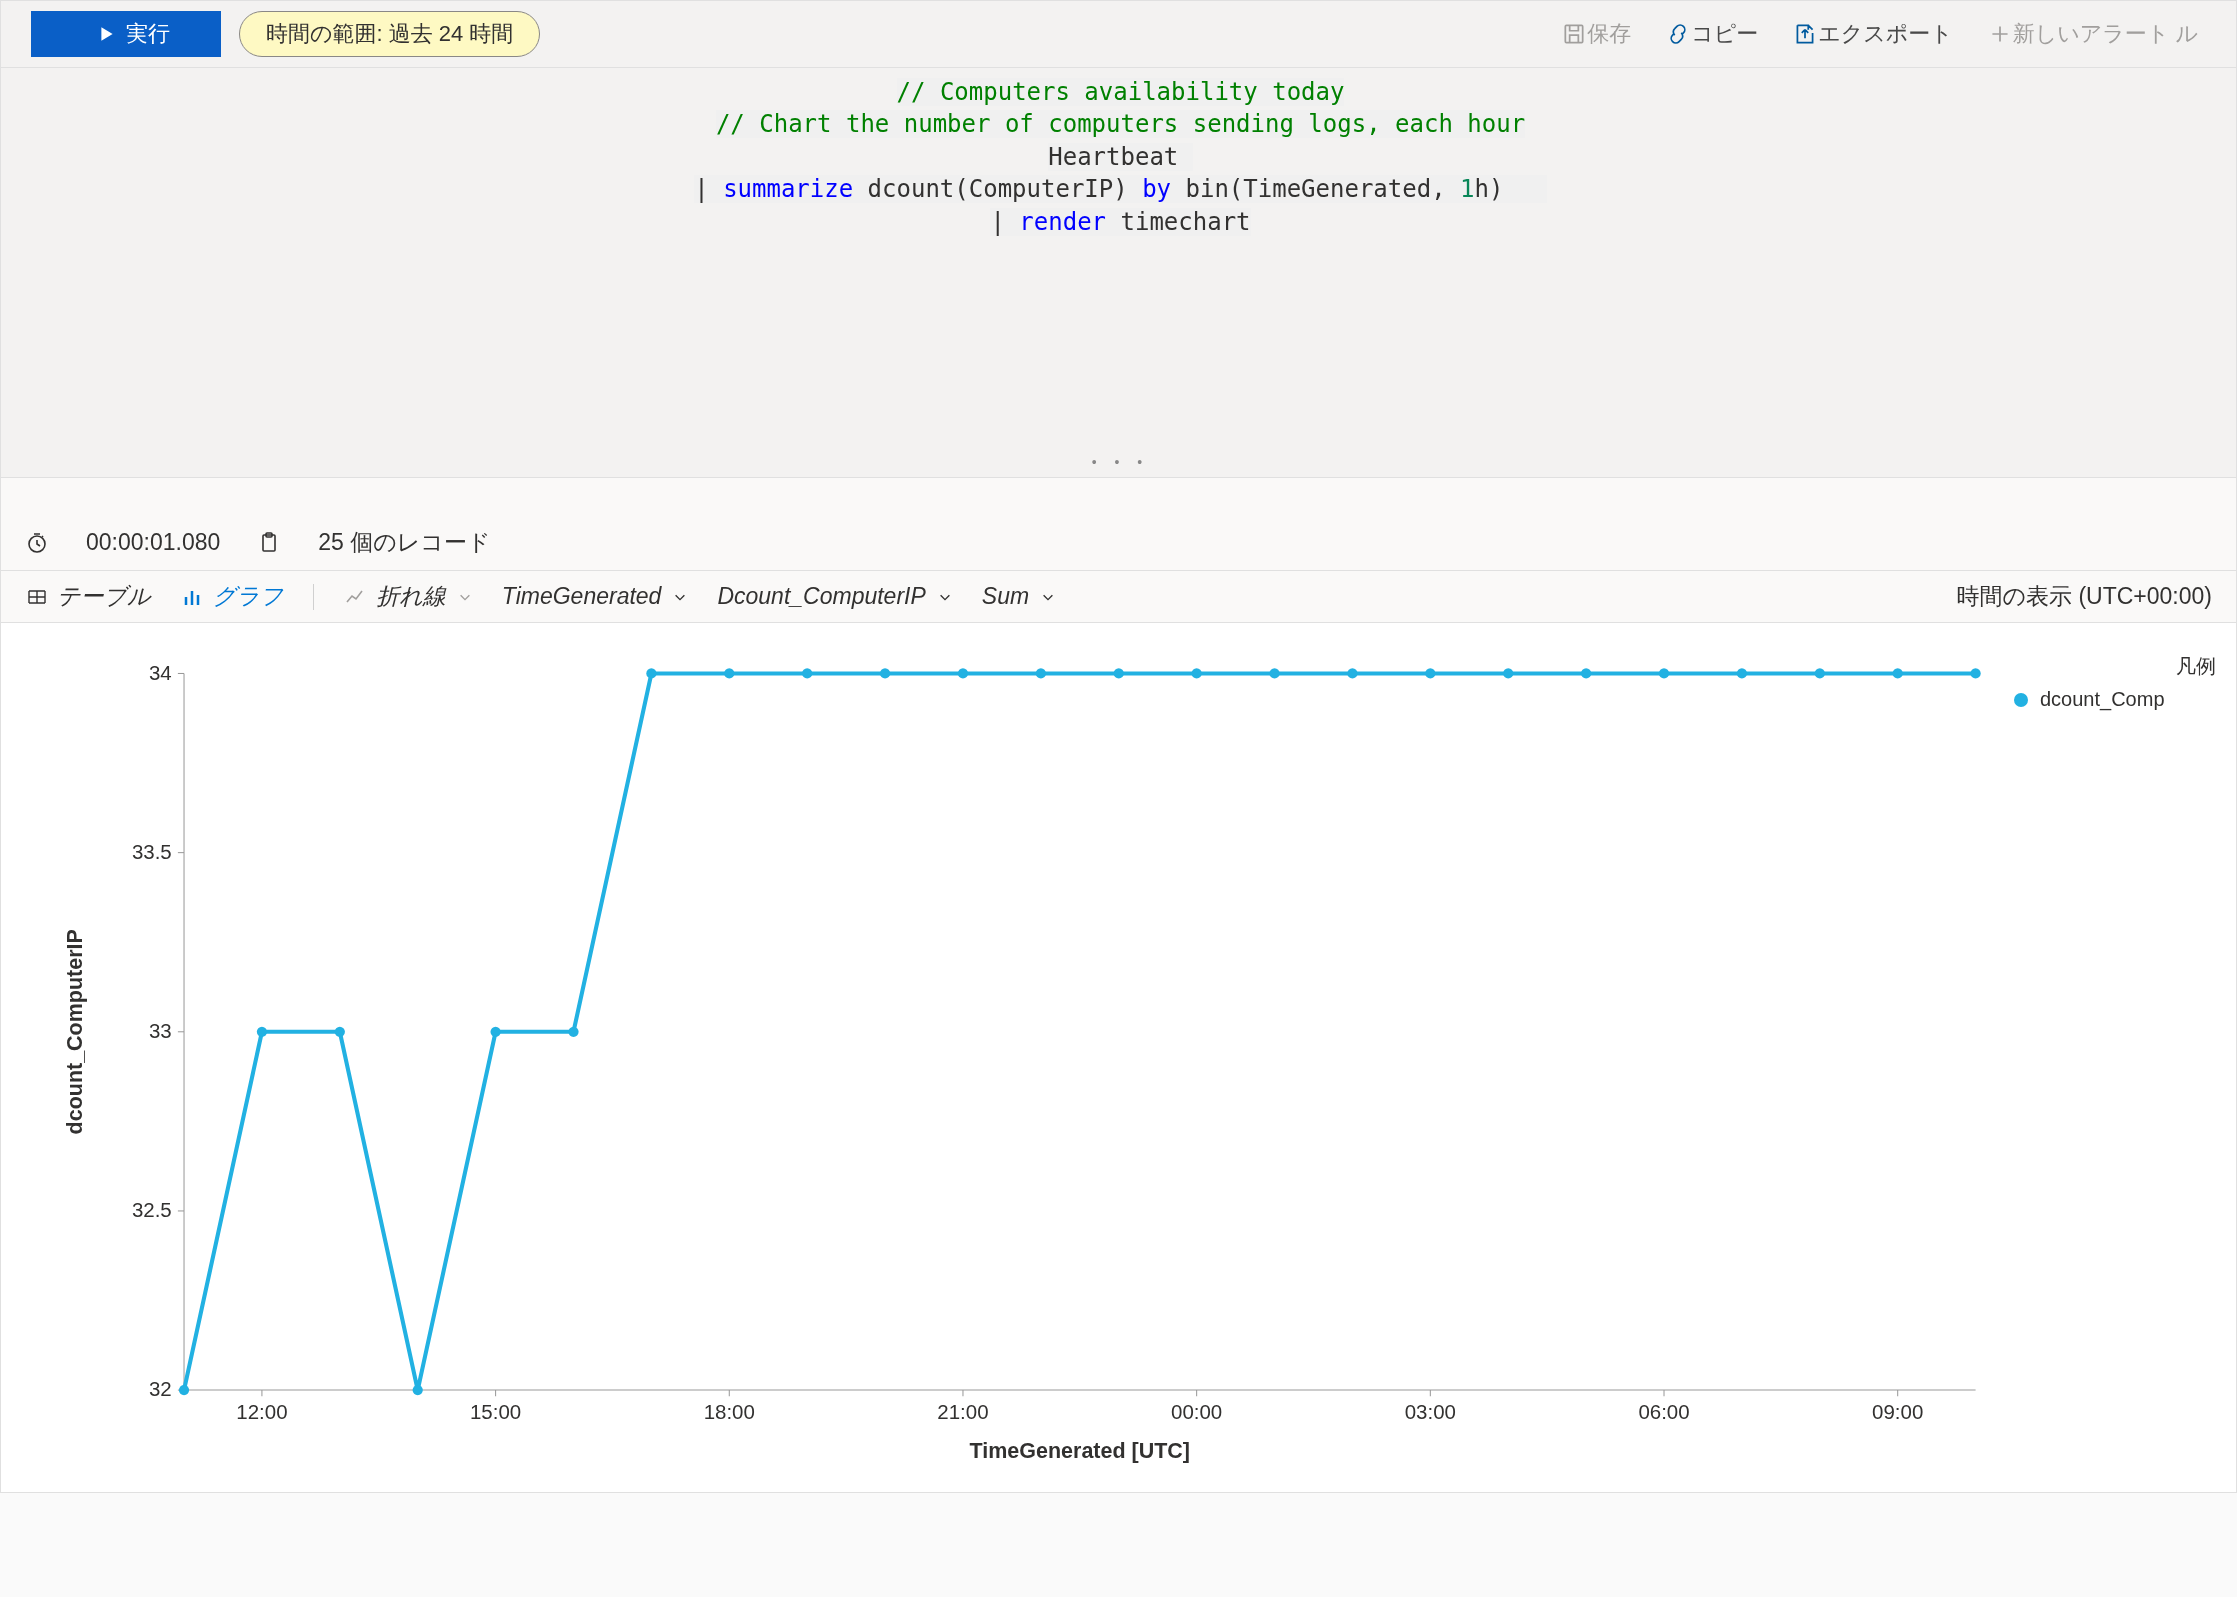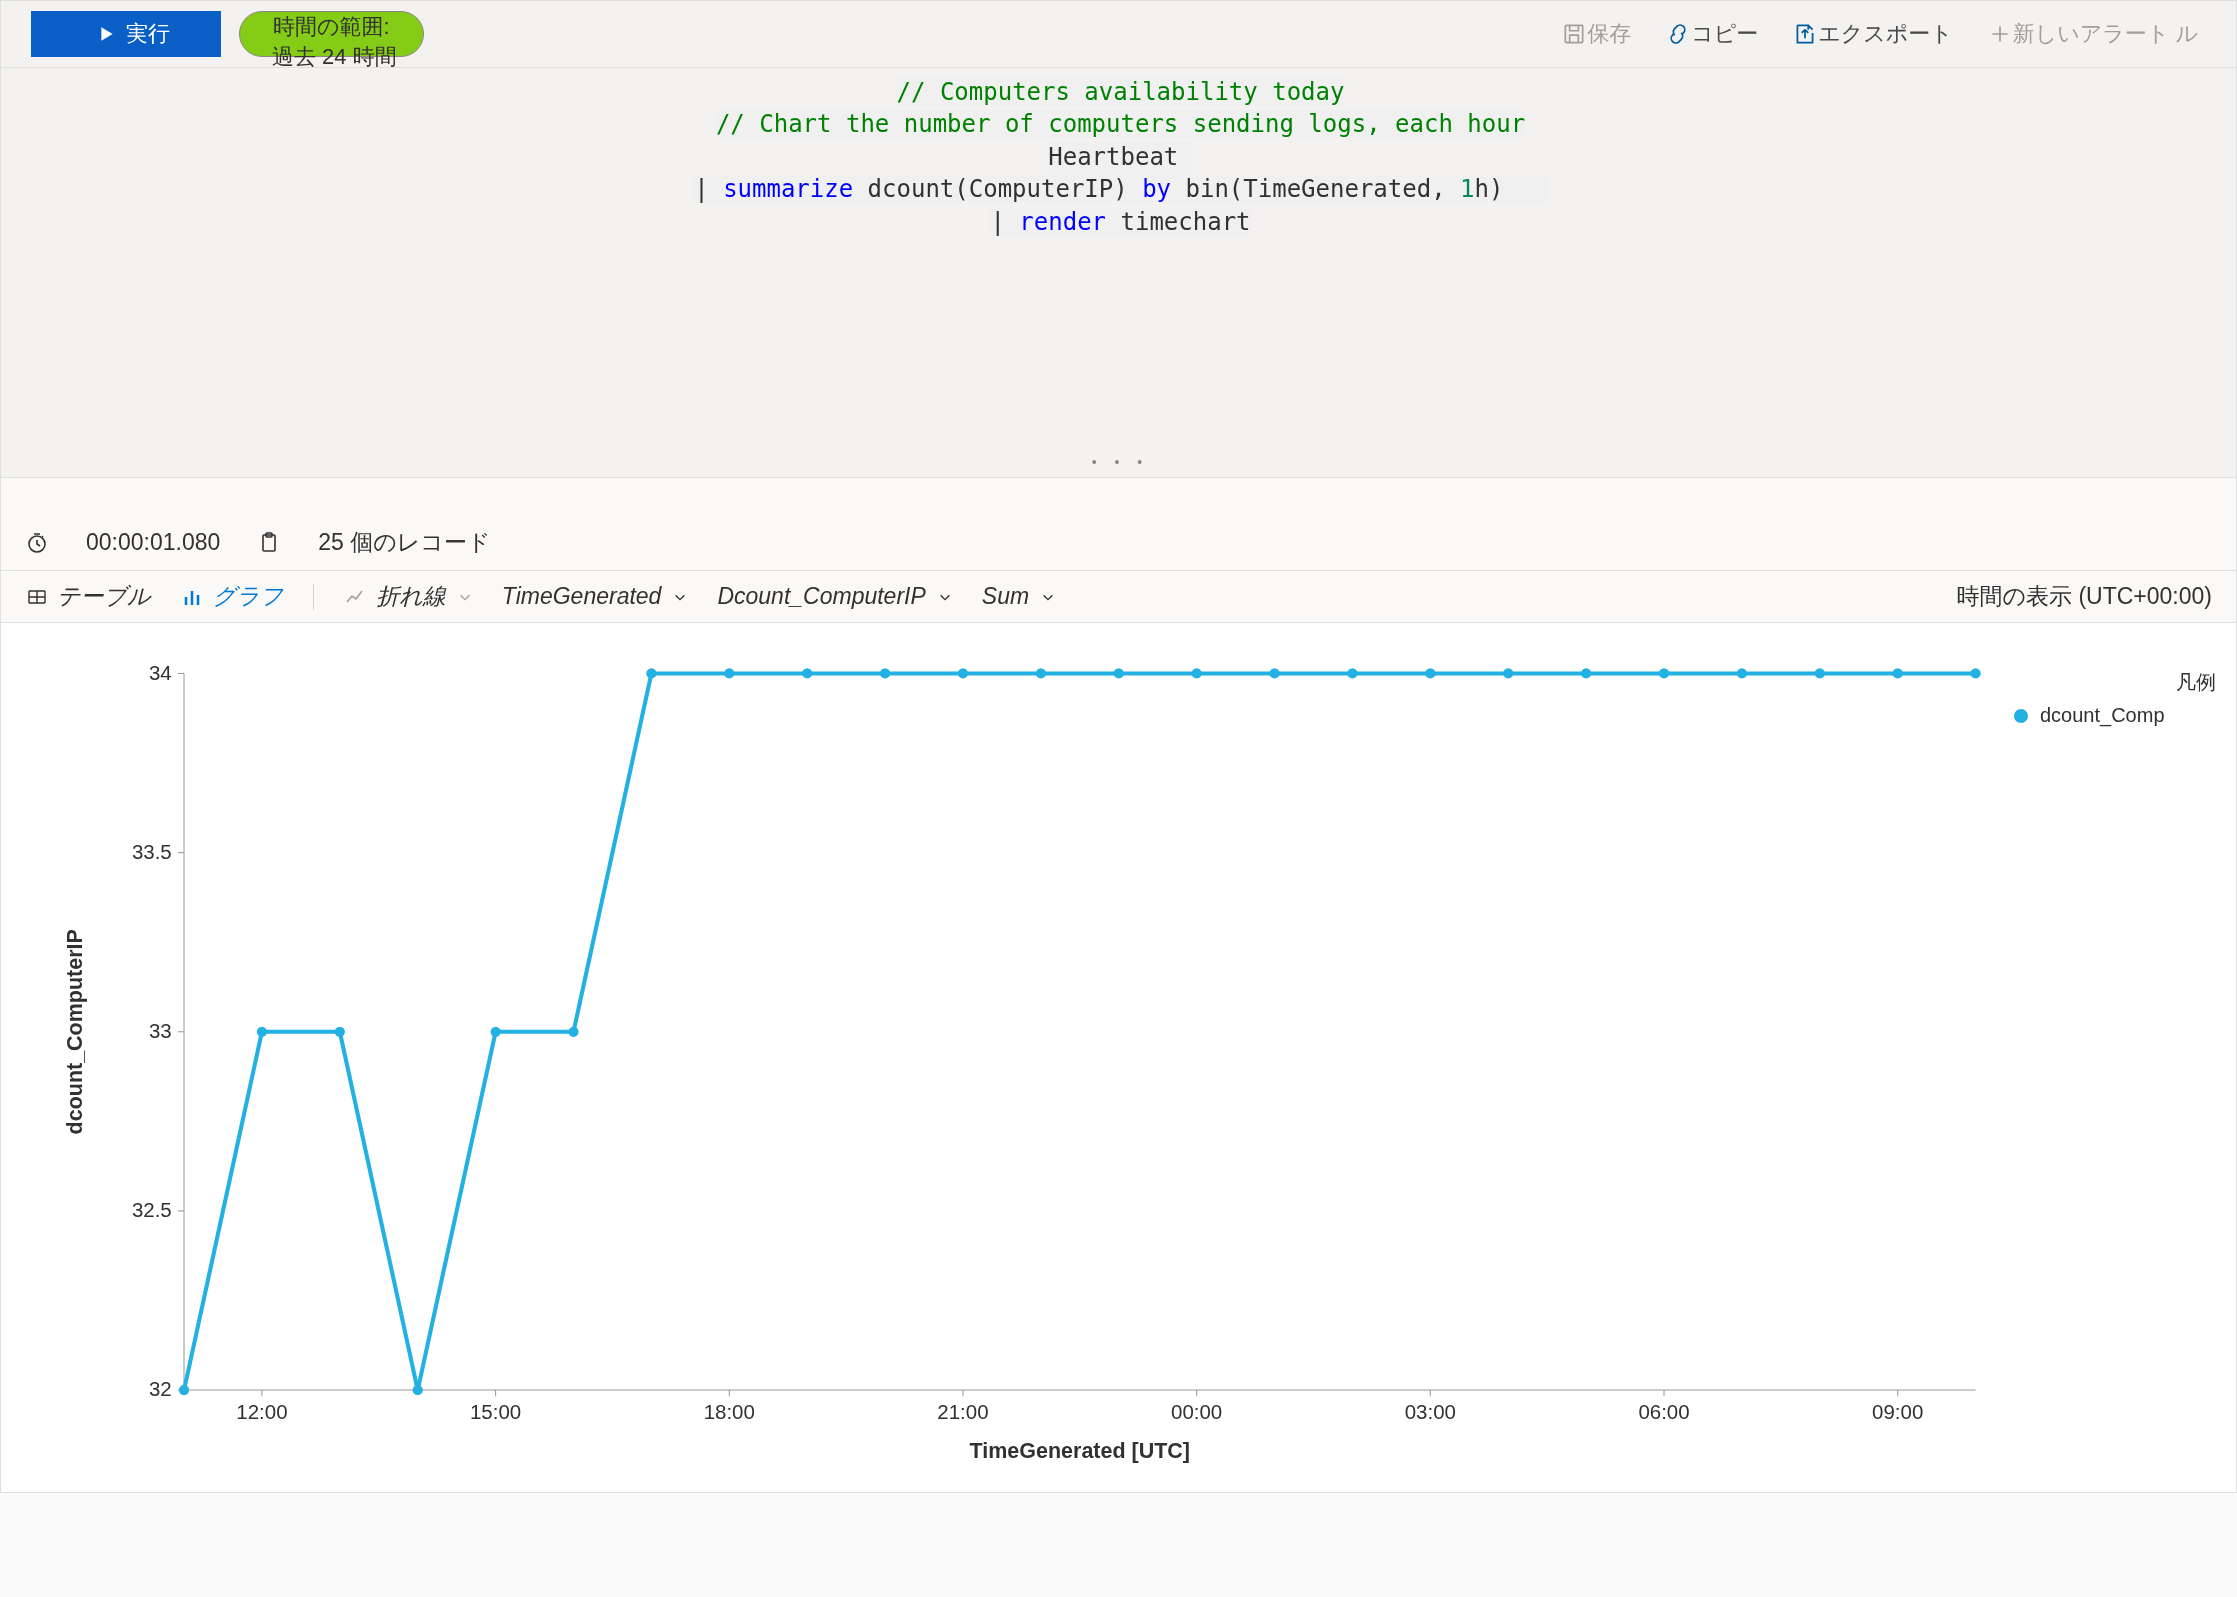--- a/index.html
+++ b/index.html
@@ -2,21 +2,21 @@
 <html><head>
 <meta charset="utf-8">
 <style>
 * { margin:0; padding:0; box-sizing:border-box; }
 body { font-family:"Segoe UI","Yu Gothic UI",Meiryo,-apple-system,sans-serif; background:#fafafa; color:#323130; font-size:14px; width:2237px; height:1597px; transform-origin:top left; }
 
 
 .toolbar { display:flex; align-items:center; padding:10px 30px; gap:18px; background:#f3f2f1; border:1px solid #e0e0e0; }
 .run-btn { display:flex; align-items:center; justify-content:center; gap:10px; background:#0a5fc7; color:#fff; border:none; height:46px; width:190px; font-size:22px; cursor:pointer;padding-left:16px; }
 .run-btn svg { fill:#fff; }
-.time-pill { display:flex; align-items:center; background:#84cc16; border:1px solid #8a8886; border-radius:24px; height:46px; padding:0 26px; font-size:22px;flex-direction:column; }
+.time-pill { display:flex; align-items:center; background:#fef9c3; border:1px solid #8a8886; border-radius:24px; height:46px; padding:0 26px; font-size:22px; }
 .time-pill .bold{ font-weight:400; margin-left:6px;}
 .toolbar-spacer{flex:1;}
 .tool-btn{display:flex;align-items:center;color:#494949;background:none;border:none;font-size:22px;padding:4px 8px;cursor:pointer;}
 .tool-btn svg{stroke:#005a9e;fill:none;stroke-width:1.6;}
 .tool-btn.disabled{color:#a19f9d;}
 .tool-btn.disabled svg{stroke:#a19f9d;}
 
 
 .editor{background:#f3f2f1;border:1px solid #e0e0e0;border-top:none;padding:8px 8px 0 12px;font-family:Consolas,"Courier New",monospace;font-size:24px;line-height:1.35;height:410px;position:relative;text-align:center;}
 .editor pre{white-space:pre;margin:0;}
@@ -38,21 +38,21 @@
 .rtool .tab.active{color:#0078d4;}
 .rtool .sep{width:1px;height:26px;background:#d0d0d0;}
 .rtool svg{stroke:currentColor;fill:none;stroke-width:1.6;}
 .rtool .chev{margin-left:4px;}
 .rtool .spacer{flex:1;}
 .rtool .tz{color:#323130;}
 
 
 .chart-wrap{border:1px solid #e0e0e0;border-top:none;background:#fff;padding:30px 10px 20px 40px;height:870px;display:flex;}
 .chart-svg{flex:1;}
-.legend{width:220px;font-size:20px;padding-left:8px;margin-top:16px;}
+.legend{width:220px;font-size:20px;padding-left:8px;}
 .legend .title{text-align:right;padding-right:10px;margin-bottom:8px;}
 .legend .item{display:flex;align-items:center;gap:12px;}
 .legend .dot{width:14px;height:14px;border-radius:50%;background:#22b1e2;}
 </style>
 </head>
 <body>
 
 <div class="toolbar">
   <button class="run-btn">
     <svg width="18" height="18" viewBox="0 0 16 16">

